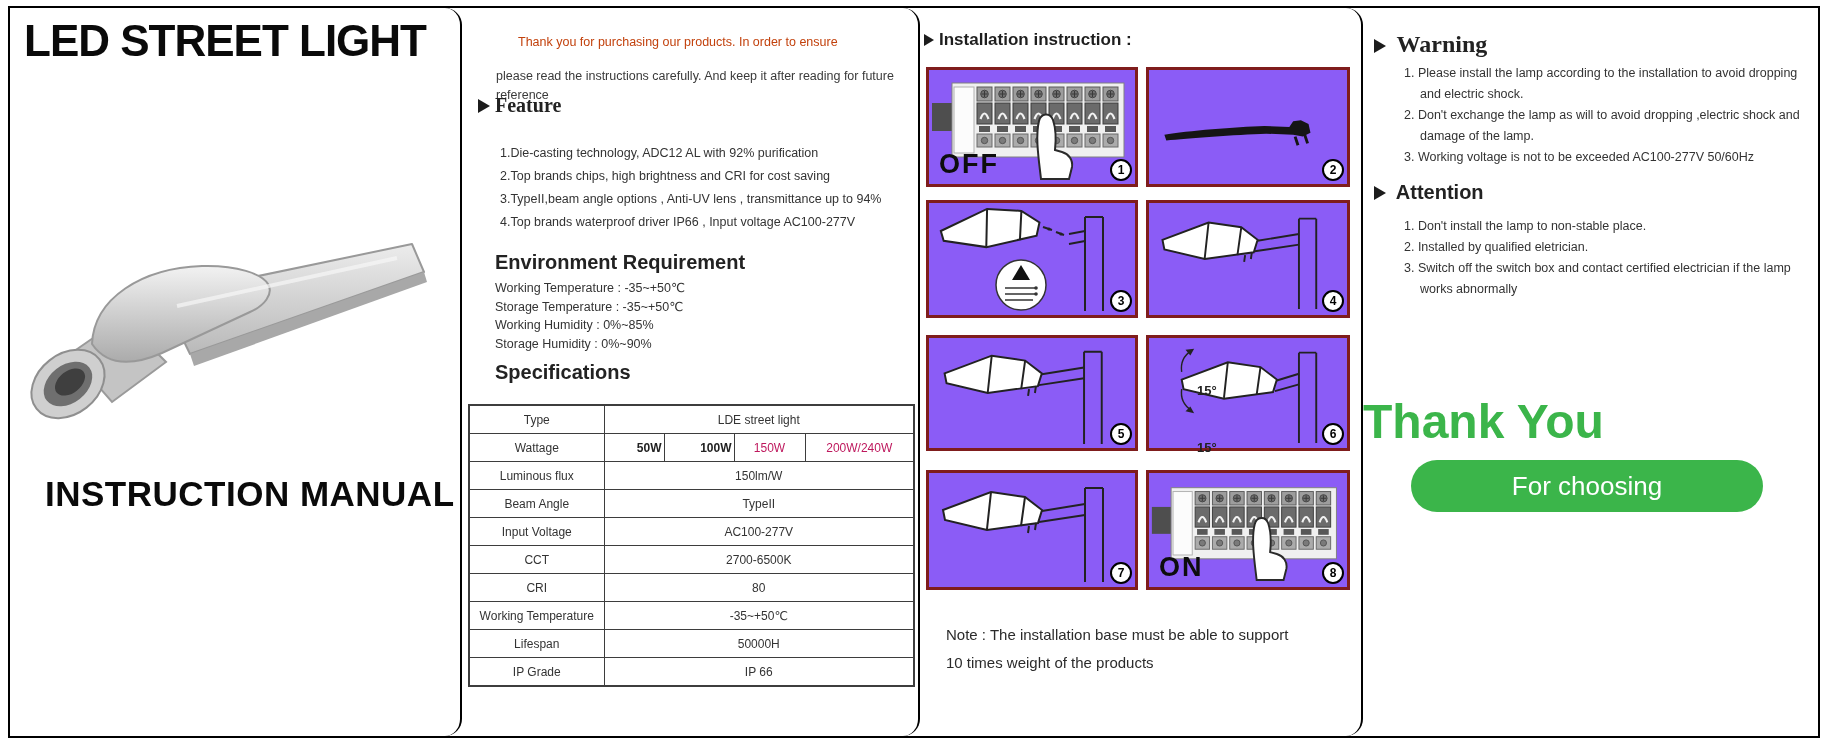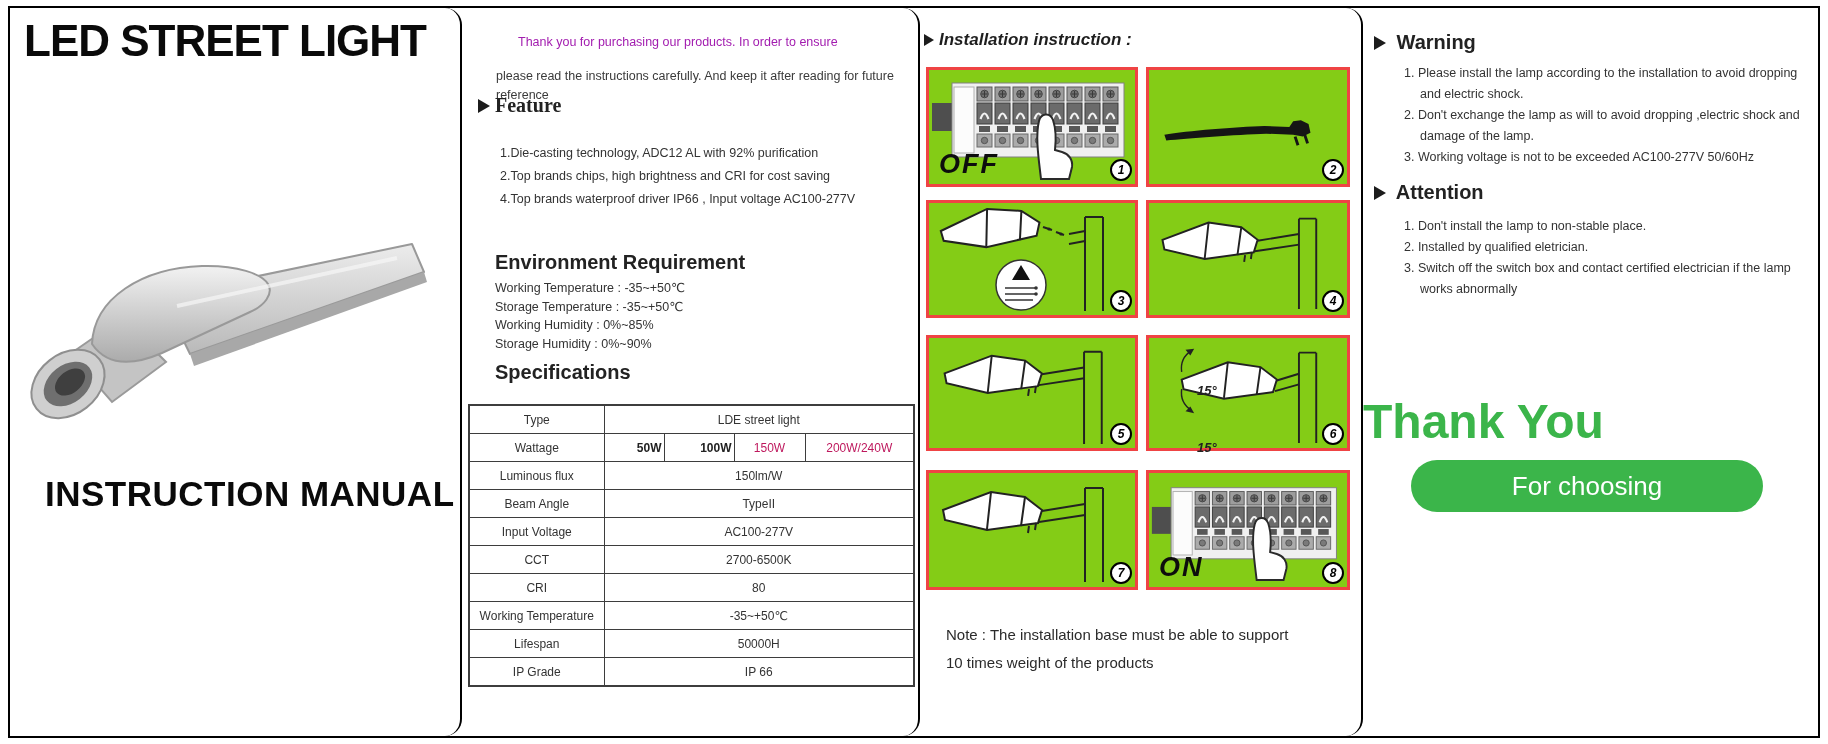--- a/index.html
+++ b/index.html
@@ -19,50 +19,50 @@
        border-top:7px solid transparent;border-bottom:7px solid transparent;
        margin-right:5px;position:relative;top:1px;}
   .tri.sm{border-left-width:10px;border-top-width:6px;border-bottom-width:6px;}
 
   
   .cover-title{left:14px;top:8px;font-size:44px;font-weight:800;color:#0a0a0a;
                letter-spacing:-1px;white-space:nowrap;}
   .manual-label{left:35px;top:466px;font-size:35px;font-weight:800;color:#0a0a0a;letter-spacing:.5px;}
 
   
-  .intro1{left:56px;top:27px;font-size:12.5px;color:#a21caf;}
+  .intro1{left:56px;top:27px;font-size:12.5px;color:#c2410c;}
   .intro2{left:34px;top:59px;width:420px;font-size:12.5px;line-height:19px;color:#3a3a3a;}
   .h-feature{left:16px;top:86px;font-size:20px;font-weight:800;color:#222;font-family:Liberation Serif, serif;}
   .feature-list{left:38px;top:136px;width:412px;}
   .feature-item{margin:0 0 5px 0;font-size:12.5px;line-height:18px;color:#333;
                 padding-left:13px;text-indent:-13px;}
   .h-env{left:33px;top:243px;font-size:20px;font-weight:800;color:#222;}
   .env-lines{left:33px;top:272px;}
   .env-line{margin:0 0 1px 0;font-size:12.5px;line-height:17.5px;color:#333;}
   .h-spec{left:33px;top:353px;font-size:20px;font-weight:800;color:#222;}
   .spec-table{left:6px;top:396px;border-collapse:collapse;table-layout:fixed;
               width:445px;font-size:12px;color:#333;border:2px solid #3d3d3d;}
   .spec-table td{border:1px solid #3d3d3d;text-align:center;height:27px;padding:0 2px;}
   .spec-table td.bold{font-weight:bold;color:#222;text-align:right;}
   .spec-table td.lite{color:#be185d;}
 
   
-  .h-install{left:4px;top:22px;font-size:17px;font-weight:800;color:#1e1e1e;font-style:italic;}
-  .step-box{position:absolute;border:3px solid #ef4444;background:#84cc16;box-sizing:border-box;font-style:italic;}
+  .h-install{left:4px;top:22px;font-size:17px;font-weight:800;color:#1e1e1e;}
+  .step-box{position:absolute;border:3px solid #7f1d1d;background:#8b5cf6;box-sizing:border-box;}
   .step-box svg{width:100%;height:100%;display:block;}
   .step-num{position:absolute;right:3px;bottom:3px;width:18px;height:18px;border:2px solid #000;
             border-radius:50%;font-size:12px;font-weight:bold;line-height:18px;text-align:center;
             background:#fff;color:#000;}
   .step-label{position:absolute;left:10px;bottom:4px;font-size:27px;font-weight:900;
               color:#0d0d0d;letter-spacing:2px;}
   .angle-label{position:absolute;font-size:13px;font-weight:600;color:#222;margin-top:40px;}
   .note-line{position:absolute;font-size:15px;color:#2b2b2b;}
 
   
-  .h-warning{left:11px;top:23px;font-size:20px;font-weight:800;color:#222;}
+  .h-warning{left:11px;top:23px;font-size:24px;font-weight:800;color:#222;font-family:Liberation Serif, serif;}
   .safety-list{position:absolute;left:41px;}
   .warning-list{top:55px;width:406px;}
   .attention-list{top:208px;width:406px;}
   .safety-item{margin:0;font-size:12.5px;line-height:21px;color:#333;
                padding-left:16px;text-indent:-16px;}
   .h-attention{left:11px;top:173px;font-size:20px;font-weight:800;color:#222;}
   .thank-you{left:0;top:386px;width:100%;text-align:left;font-size:48px;font-weight:800;
              color:#3bb54a;letter-spacing:0;}
   .choose-pill{left:48px;top:452px;width:352px;height:52px;background:#3bb54a;border-radius:26px;
                color:#fff;font-size:26px;display:flex;align-items:center;justify-content:center;}
@@ -136,20 +136,21 @@
   <div class="panel p2">
     <div class="abs intro1">Thank you for purchasing our products. In order to ensure</div>
     <div class="abs intro2">please read the instructions carefully. And keep it after reading for future reference</div>
 
     <div class="abs h-feature">
       <span class="tri"></span><span>Feature</span>
     </div>
     <div class="abs feature-list">
       <p class="feature-item">1.Die-casting technology, ADC12 AL with 92% purification</p>
       <p class="feature-item">2.Top brands chips, high brightness and CRI for cost saving</p>
+      <p class="feature-item">3.TypeII,beam angle options , Anti-UV lens , transmittance up to 94%</p>
       <p class="feature-item">4.Top brands waterproof driver IP66 , Input voltage AC100-277V</p>
     </div>
 
     <div class="abs h-env">Environment Requirement</div>
     <div class="abs env-lines">
       <p class="env-line">Working Temperature : -35~+50℃</p>
       <p class="env-line">Storage Temperature : -35~+50℃</p>
       <p class="env-line">Working Humidity : 0%~85%</p>
       <p class="env-line">Storage Humidity : 0%~90%</p>
     </div>

